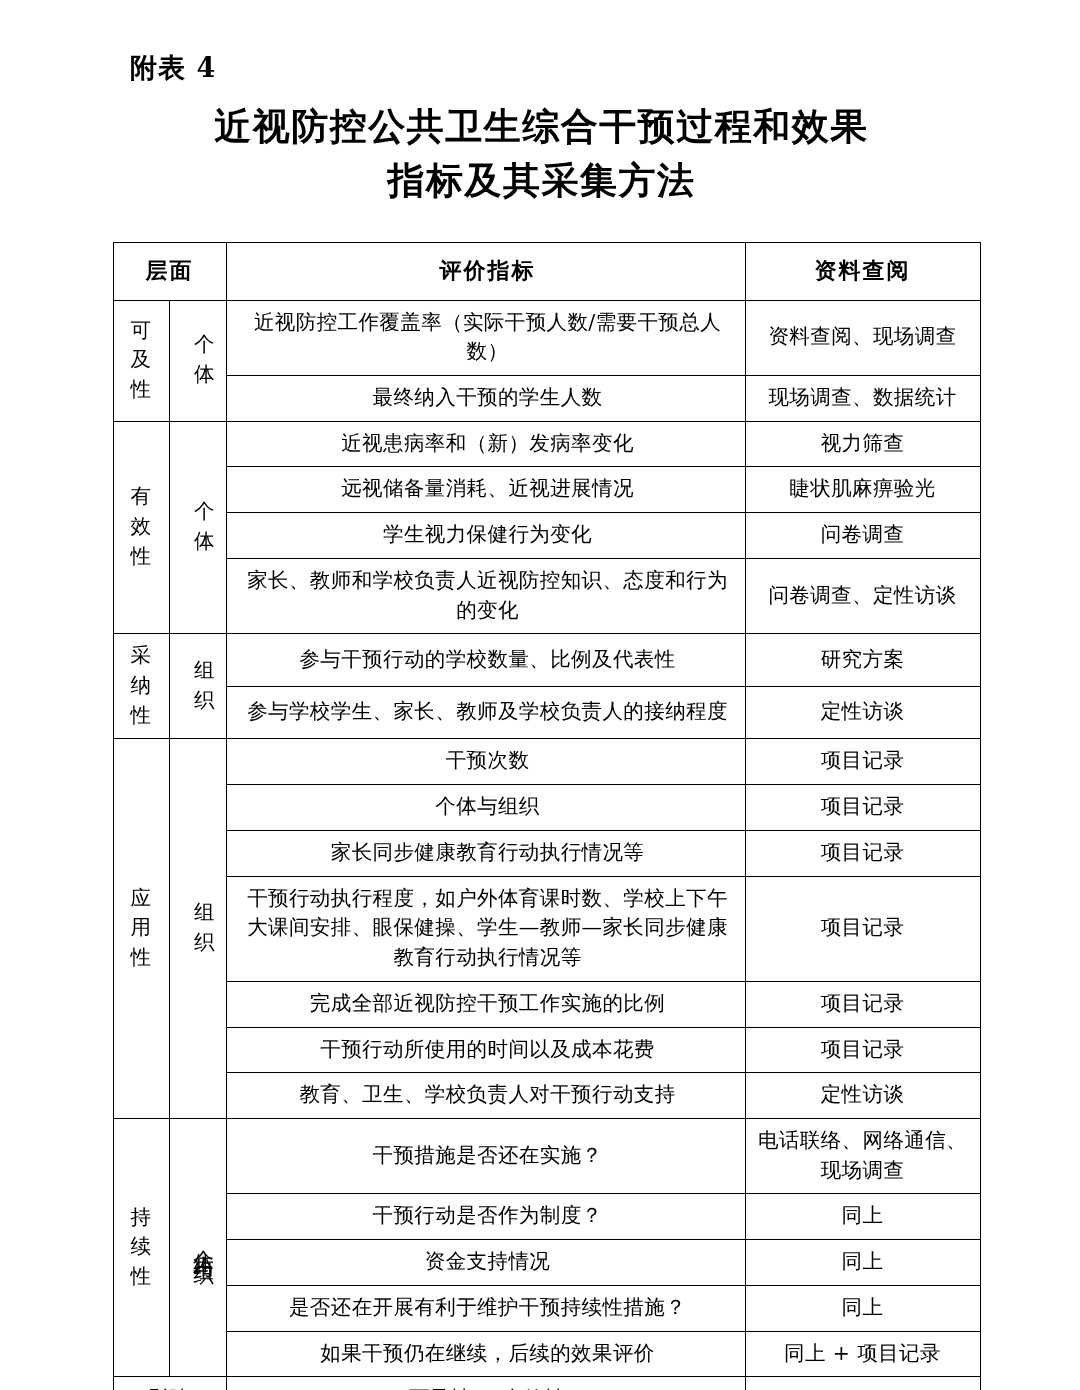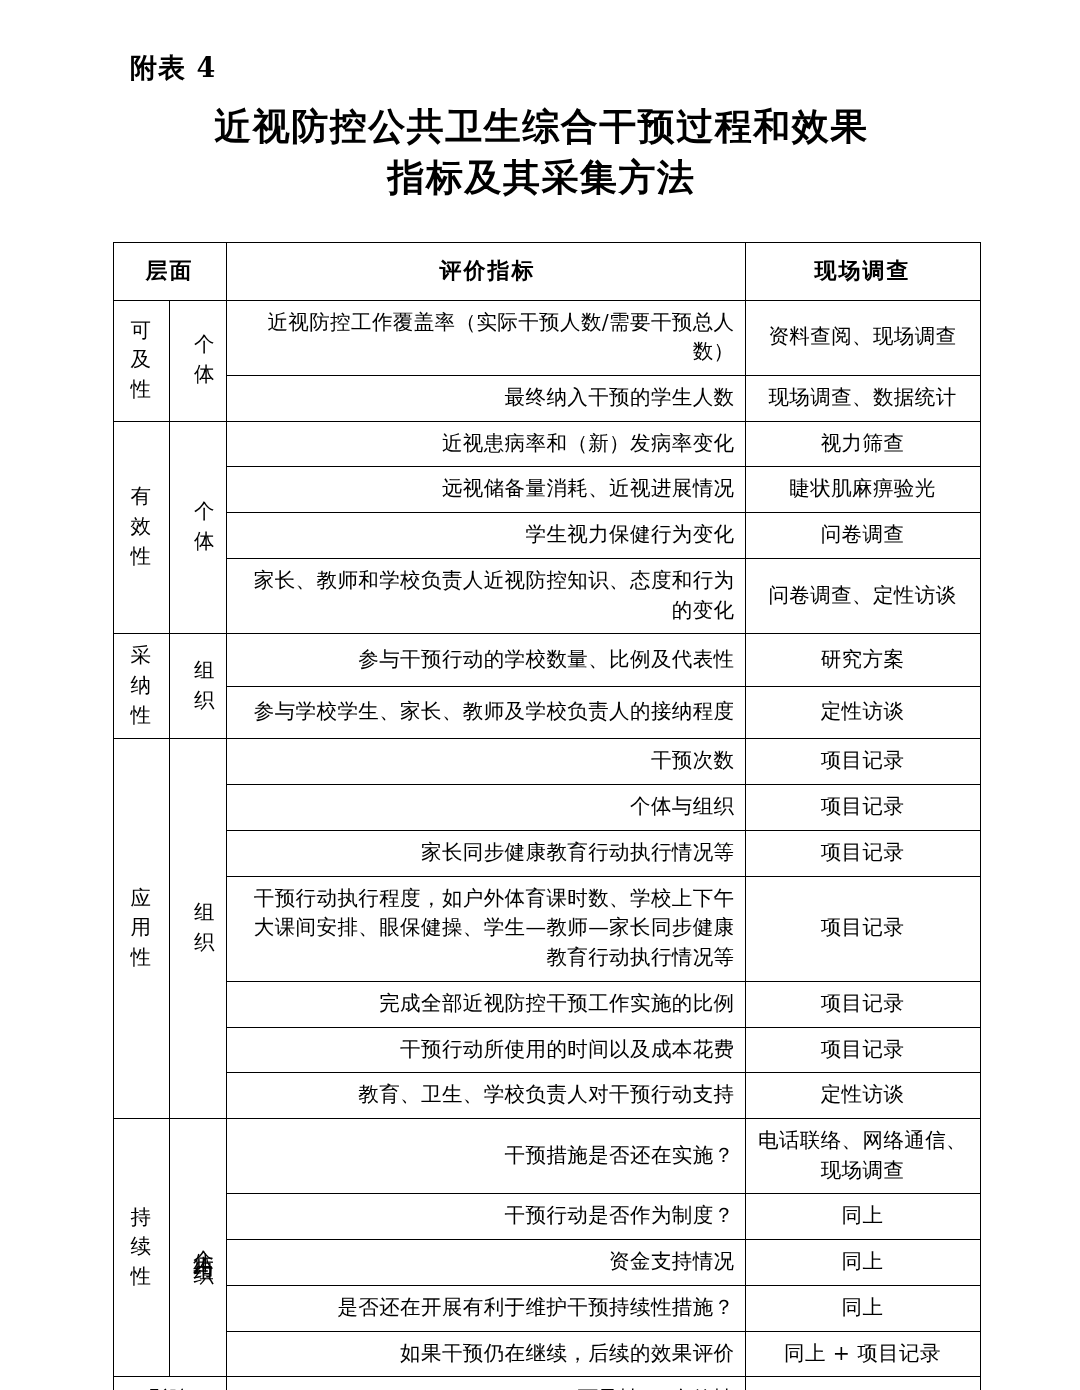--- a/index.html
+++ b/index.html
@@ -33,21 +33,20 @@
     text-align: center;
     font-size: 37px;
     font-weight: 700;
     line-height: 1.45;
     letter-spacing: 1.5px;
     margin: 16px 0 12px 0;
     padding-right: 10px;
   }
   .doc-title .line2 {
     display: block;
-    font-family: Liberation Mono, monospace;
   }
   table.main {
     margin: 34px auto 0 auto;
     border-collapse: collapse;
     width: 868px;
     table-layout: fixed;
   }
   table.main td, table.main th {
     border: 1.6px solid #000000;
     font-size: 20.5px;
@@ -68,21 +67,21 @@
     text-align: center;
     letter-spacing: 1px;
     width: 92px;
   }
   .c-sub {
     text-align: right;
     letter-spacing: 1px;
     width: 72px;
   }
   .c-ind {
-    text-align: right;
+    text-align: center;
     letter-spacing: 0.4px;
     padding-left: 14px !important;
   }
   .c-method {
     text-align: center;
     width: 214px;
     letter-spacing: 0.4px;
   }
   .vert {
     writing-mode: vertical-rl;
@@ -108,21 +107,21 @@
   <div class="doc-title">
     <span>近视防控公共卫生综合干预过程和效果</span>
     <span class="line2">指标及其采集方法</span>
   </div>
 
   <table class="main">
     <thead>
       <tr>
         <th class="c-level" colspan="2">层面</th>
         <th class="c-ind nowrap-center">评价指标</th>
-        <th class="c-method">现场调查</th>
+        <th class="c-method">资料查阅</th>
       </tr>
     </thead>
     <tbody>
 
       <tr>
         <td class="c-level" rowspan="2">可及性</td>
         <td class="c-sub" rowspan="2">个体</td>
         <td class="c-ind two-line">近视防控工作覆盖率（实际干预人数/需要干预总人数）</td>
         <td class="c-method">资料查阅、现场调查</td>
       </tr>

